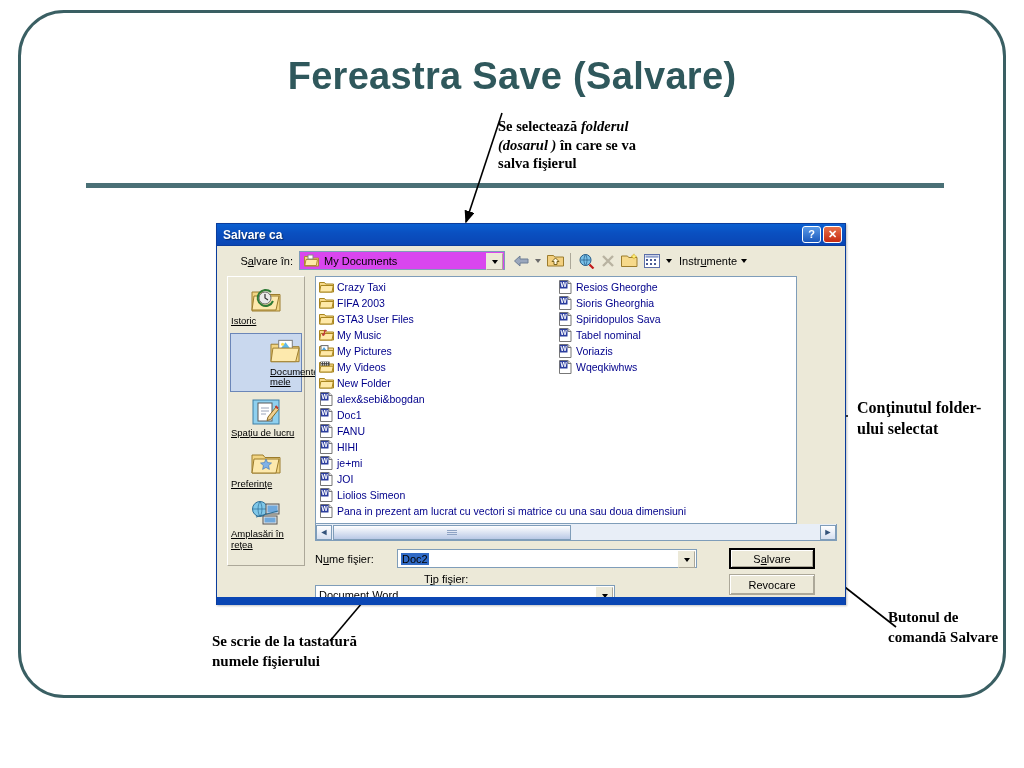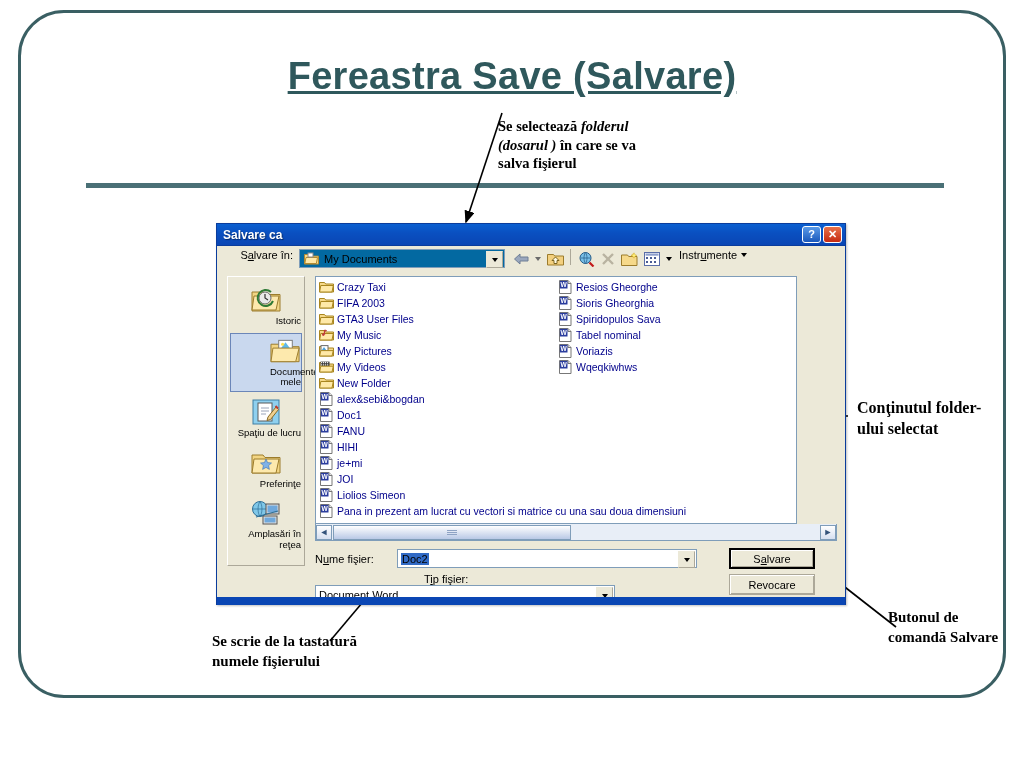--- a/index.html
+++ b/index.html
@@ -32,21 +32,20 @@
     position: absolute;
     left: 0;
     top: 55px;
     width: 1024px;
     text-align: center;
     font-family: "Liberation Sans", sans-serif;
     font-weight: bold;
     font-size: 38px;
     color: #2f585c;
     letter-spacing: 0.3px;
-    text-decoration: underline;
   }
 
   #title-rule {
     position: absolute;
     left: 86px;
     top: 183px;
     width: 858px;
     height: 5px;
     background: #4a7076;
   }
@@ -140,35 +139,35 @@
 
   #dialog-body {
     position: relative;
     height: 359px;
     padding: 0;
   }
 
   
   #lookin-row {
     display: flex;
-    align-items: flex-start;
+    align-items: center;
     height: 26px;
     padding: 3px 4px 0 10px;
     box-sizing: border-box;
   }
   #lookin-label {
     font-size: 11px; color: #000;
     width: 66px;
     text-align: right;
     margin-right: 6px;
   }
   .u { text-decoration: underline; }
   #lookin-combo {
     width: 206px; height: 19px;
-    background: #0369a1;
+    background: #d946ef;
     border: 1px solid #7f9db9;
     display: flex; align-items: center;
     box-sizing: border-box;
     position: relative;
   }
   #lookin-combo .combo-text {
     font-size: 11px; color: #000; margin-left: 4px;
   }
   .combo-arrow {
     position: absolute; right: 1px; top: 1px;
@@ -198,24 +197,25 @@
     border-left: 1px solid #ffffff;
     border-top: 1px solid #ffffff;
     border-right: 1px solid #aca899;
     border-bottom: 1px solid #aca899;
     box-sizing: border-box;
     padding-top: 4px;
   }
   .place {
     width: 72px;
     margin: 1px auto 2px auto;
-    text-align: right;
+    text-align: left;
     padding: 2px 0 3px 0;
     box-sizing: border-box;
     border: 1px solid transparent;
+    text-decoration: underline;
   }
   .place.selected {
     background: #c9d8ee;
     border: 1px solid #6b86b8;
     padding-left: 39px;
   }
   .place-label {
     font-size: 9.5px;
     color: #000;
     line-height: 1.12;

